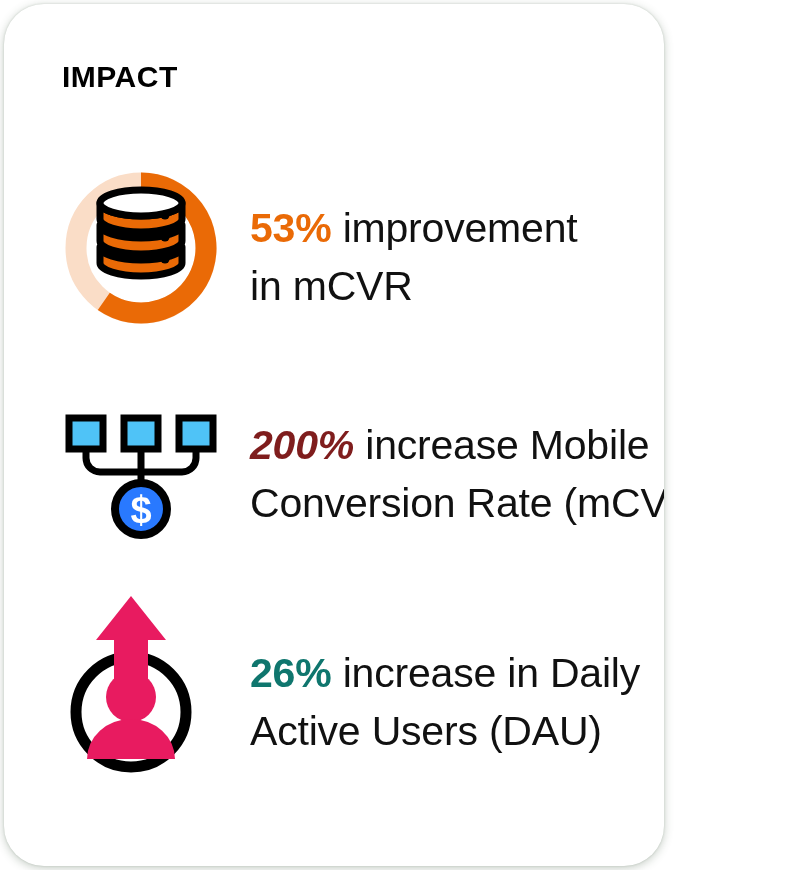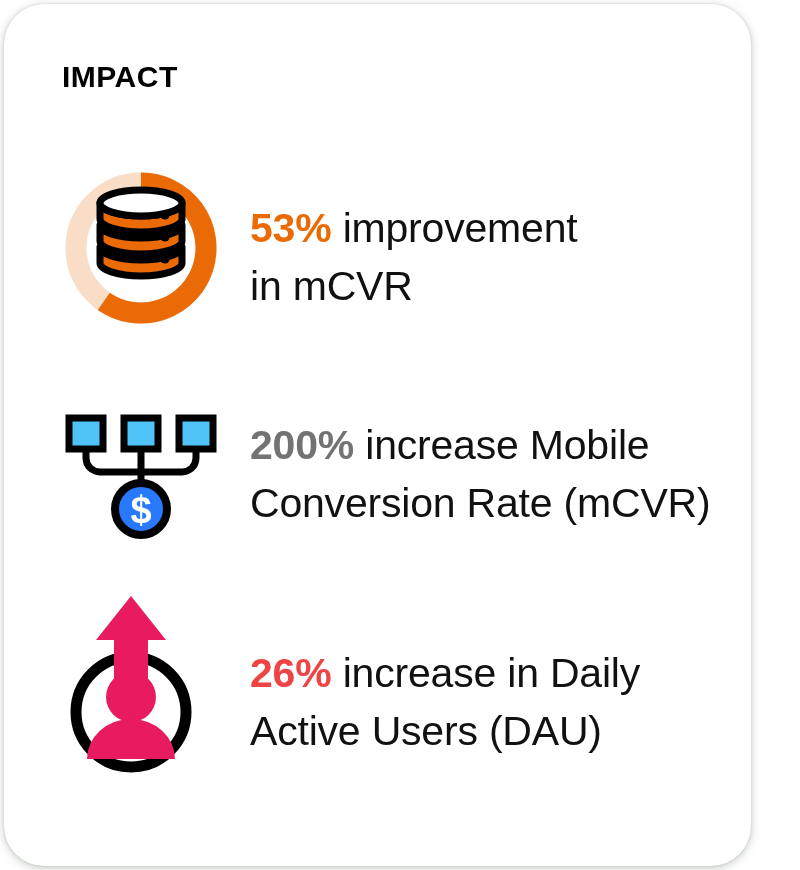--- a/index.html
+++ b/index.html
@@ -11,21 +11,21 @@
     width: 800px;
     height: 870px;
     font-family: "Liberation Sans", sans-serif;
     -webkit-font-smoothing: antialiased;
   }
 
   #card {
     position: absolute;
     left: 4px;
     top: 4px;
-    width: 747px;
+    width: 660px;
     height: 862px;
     background: #ffffff;
     border-radius: 40px;
     box-shadow: 0 2px 10px rgba(60, 85, 60, 0.30),
                 0 0 2px rgba(60, 85, 60, 0.22);
     overflow: hidden;
   }
 
   #heading {
     position: absolute;
@@ -111,34 +111,34 @@
           <path d="M136 44 v10 a14 14 0 0 1 -14 14 h-41"></path>
           <path d="M81 44 v34"></path>
         </g>
         <rect x="9" y="14" width="34" height="31" fill="#4FC3F7" stroke="#000" stroke-width="7"></rect>
         <rect x="64" y="14" width="34" height="31" fill="#4FC3F7" stroke="#000" stroke-width="7"></rect>
         <rect x="119" y="14" width="34" height="31" fill="#4FC3F7" stroke="#000" stroke-width="7"></rect>
         <circle cx="81" cy="105" r="26" fill="#2979FF" stroke="#000" stroke-width="8"></circle>
         <text x="81" y="119" text-anchor="middle" font-family="'Liberation Sans', sans-serif" font-size="38" font-weight="bold" fill="#ffffff">$</text>
       </svg>
     </div>
-    <div class="stat-text" id="text-1"><span class="pct" style="color: #737373;">200%</span><span> increase Mobile
+    <div class="stat-text" id="text-1"><span class="pct" style="color: #7f1d1d; font-style: italic;">200%</span><span> increase Mobile
 Conversion Rate (mCVR)</span></div>
   </div>
 
   <div class="row" id="row-2">
     <div class="icon-box">
       <svg width="176" height="190" viewBox="0 0 176 190">
         <circle cx="71" cy="128" r="55" fill="#ffffff" stroke="#000" stroke-width="11"></circle>
         <g>
           <circle cx="71" cy="113" r="25" fill="#E81B60"></circle>
           <path d="M27 175 a44 40 0 0 1 88 0 z" fill="#E81B60"></path>
         </g>
         <g>
           <path d="M71 12 L106 56 H88 V96 H54 V56 H36 Z" fill="#E81B60"></path>
         </g>
       </svg>
     </div>
-    <div class="stat-text" id="text-2"><span class="pct" style="color: #ef4444;">26%</span><span> increase in Daily
+    <div class="stat-text" id="text-2"><span class="pct" style="color: #0f766e;">26%</span><span> increase in Daily
 Active Users (DAU)</span></div>
   </div>
 
 </div>
 
 </body></html>

